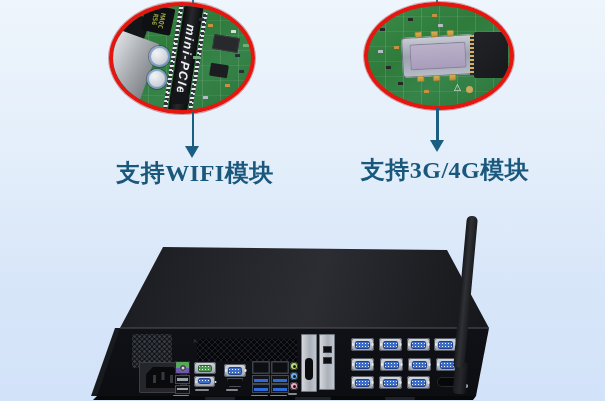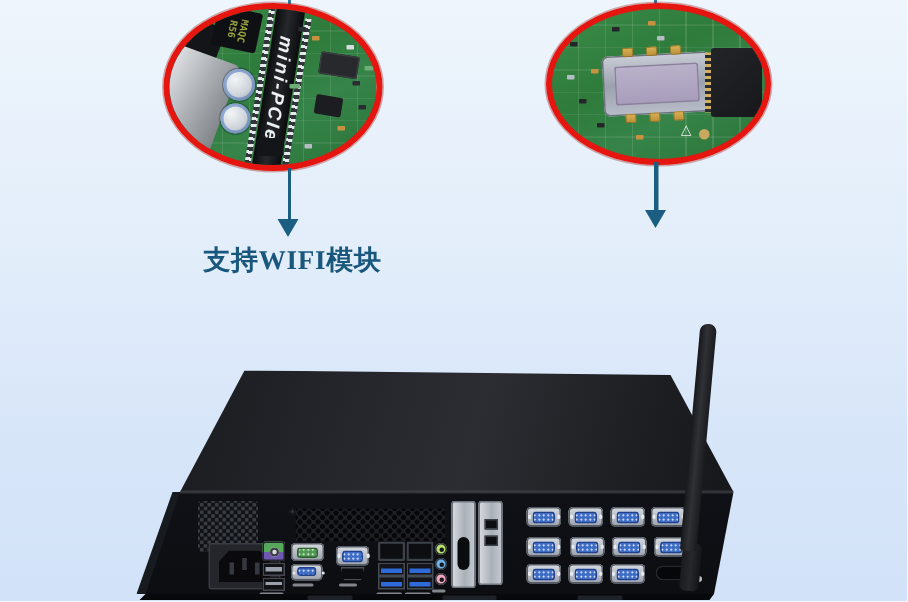--- a/index.html
+++ b/index.html
@@ -51,21 +51,21 @@
   .sim-chip{position:absolute;left:106px;top:26px;width:34px;height:46px;border-radius:2px;
     background:linear-gradient(135deg,#232428 0%,#17181b 100%);}
   .sim-chip::before{content:"";position:absolute;left:-4px;top:3px;width:4px;height:40px;
     background:repeating-linear-gradient(180deg,#d6b05e 0 2px,#2a2b2f 2px 4px);}
   .silk-arrow{position:absolute;color:rgba(255,255,255,.9);font-size:9px;font-family:"DejaVu Sans",sans-serif;}
   
   .connector-line{position:absolute;width:2.5px;background:#2d7ca1;}
   .arrow-line{position:absolute;width:2.5px;background:#1c5e82;}
   .arrow-head{position:absolute;width:0;height:0;border-left:7px solid transparent;
     border-right:7px solid transparent;border-top:12px solid #1c5e82;}
-  .callout-label{position:absolute;color:#19577c;font-weight:bold;font-size:18px;
+  .callout-label{position:absolute;color:#19577c;font-weight:bold;font-size:24px;
     letter-spacing:.5px;text-align:center;line-height:24px;}
   
   .device{position:absolute;left:85px;top:216px;width:406px;height:190px;}
   .chassis-top{position:absolute;inset:0;
     clip-path:polygon(35px 112px,78px 31px,362px 34px,404px 112px);
     background:linear-gradient(105deg,#17181c 0%,#24262b 35%,#2b2d32 55%,#1c1e22 80%,#141519 100%);}
   .chassis-side{position:absolute;inset:0;clip-path:polygon(30px 112px,37px 112px,14px 180px,6px 180px);
     background:#171a1f;}
   .rear-panel{position:absolute;inset:0;
     clip-path:polygon(35px 112px,404px 112px,391px 180px,12px 180px);
@@ -201,20 +201,21 @@
     <span class="smd" style="left:56px;top:84px;background:#c8913f;"></span>
     <span class="smd" style="left:70px;top:18px;background:#b6bcc4;"></span>
     <span class="smd" style="left:98px;top:80px;background:#c9a860;width:7px;height:7px;border-radius:50%;"></span>
     <span class="smd" style="left:118px;top:6px;background:#24262a;"></span>
     <span class="smd" style="left:126px;top:16px;background:#24262a;"></span>
   </div>
 
   <div class="arrow-line" style="left:436px;top:108px;height:32px;"></div>
   <div class="arrow-head" style="left:429.5px;top:140px;"></div>
   <div class="callout-label" style="left:355px;top:158px;width:180px;">
+    <div>支持3G/4G模块</div>
   </div>
 
   <div class="device">
     <div class="chassis-top"></div>
     <div class="chassis-side"></div>
     <div class="rear-panel"></div>
     <div class="panel-rim"></div>
 
     <div class="fan-grille"></div>
     <div class="power-inlet"></div>

